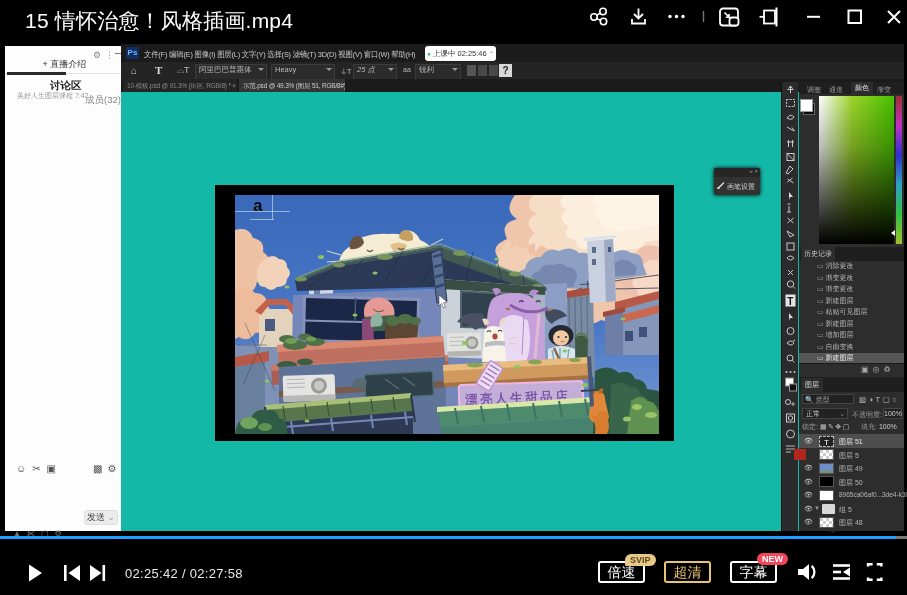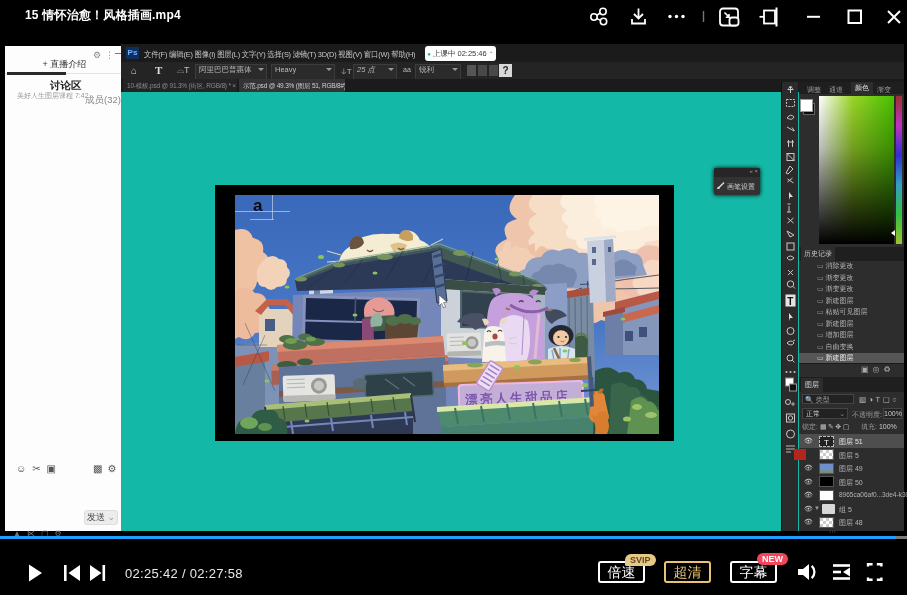--- a/index.html
+++ b/index.html
@@ -2,21 +2,21 @@
 <html><head>
 <meta charset="utf-8">
 <style>
 * { margin:0; padding:0; box-sizing:border-box; }
 html,body { width:907px; height:595px; background:#000; overflow:hidden;
   font-family:"Liberation Sans", sans-serif; }
 .abs { position:absolute; }
 #stage { position:relative; width:907px; height:595px; background:#000; }
 
 
-#title { left:25px; top:6.5px; color:#fff; font-size:12px; font-weight:bold; letter-spacing:0.2px; }
+#title { left:25px; top:6.5px; color:#fff; font-size:21px; font-weight:normal; letter-spacing:0.2px; }
 
 
 #sidebar { left:5px; top:46px; width:119px; height:485px; background:#fdfdfd; color:#333; }
 #sb-underline { left:2px; top:26px; width:59px; height:3px; background:#2a2a2a; position:absolute; }
 
 
 #ps { left:121px; top:44px; width:783px; height:487px; background:#14b8a6;padding-left:46px; }
 #ps-menubar { left:0; top:0; width:783px; height:18px; background:#1b1b1b; color:#c8c8c8; font-size:9px; }
 #ps-options { left:0; top:18px; width:783px; height:17px; background:#242424; }
 #ps-tabs { left:0; top:35px; width:783px; height:13px; background:#1b1b1b; }

